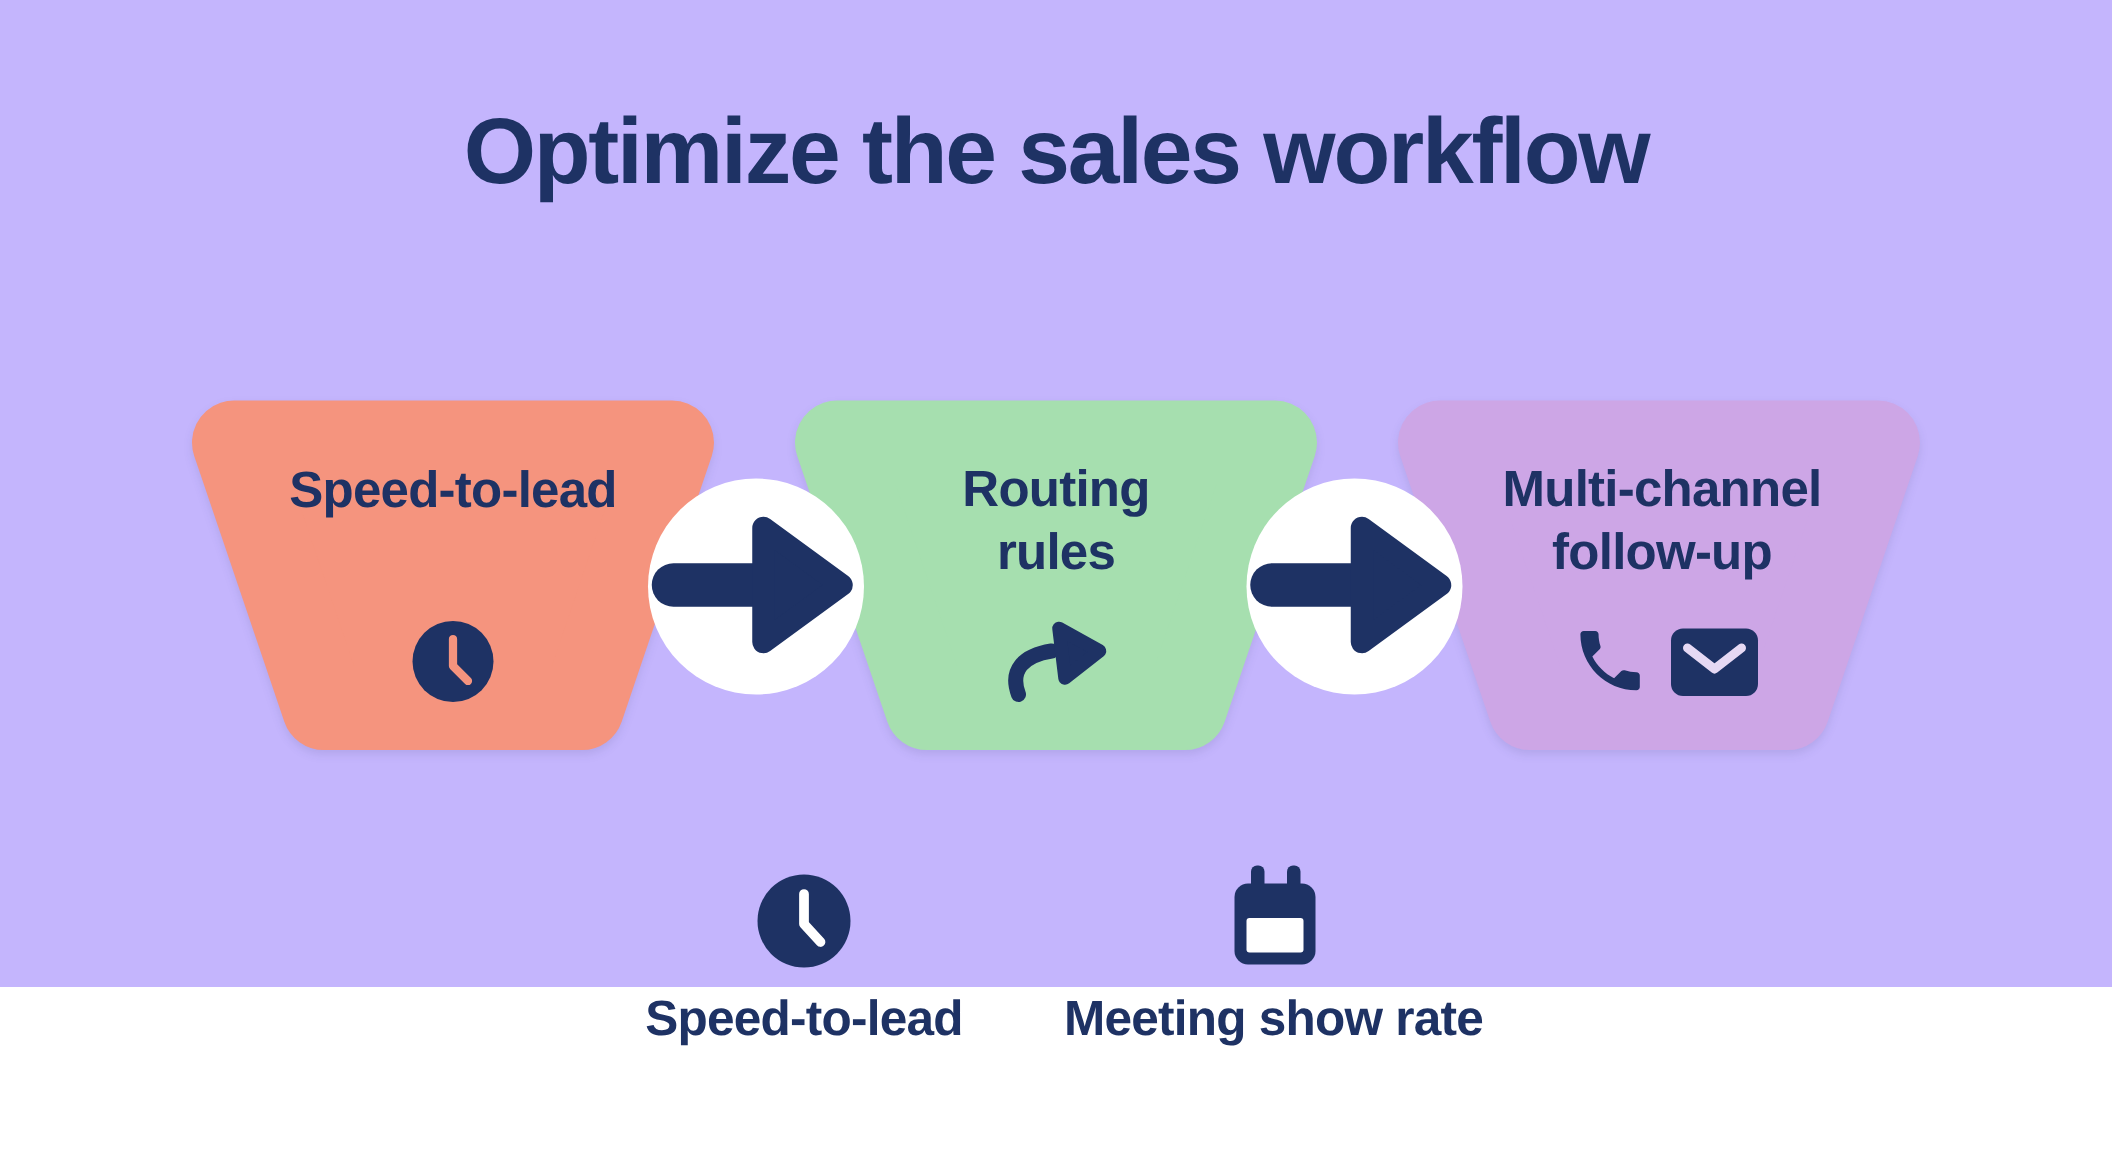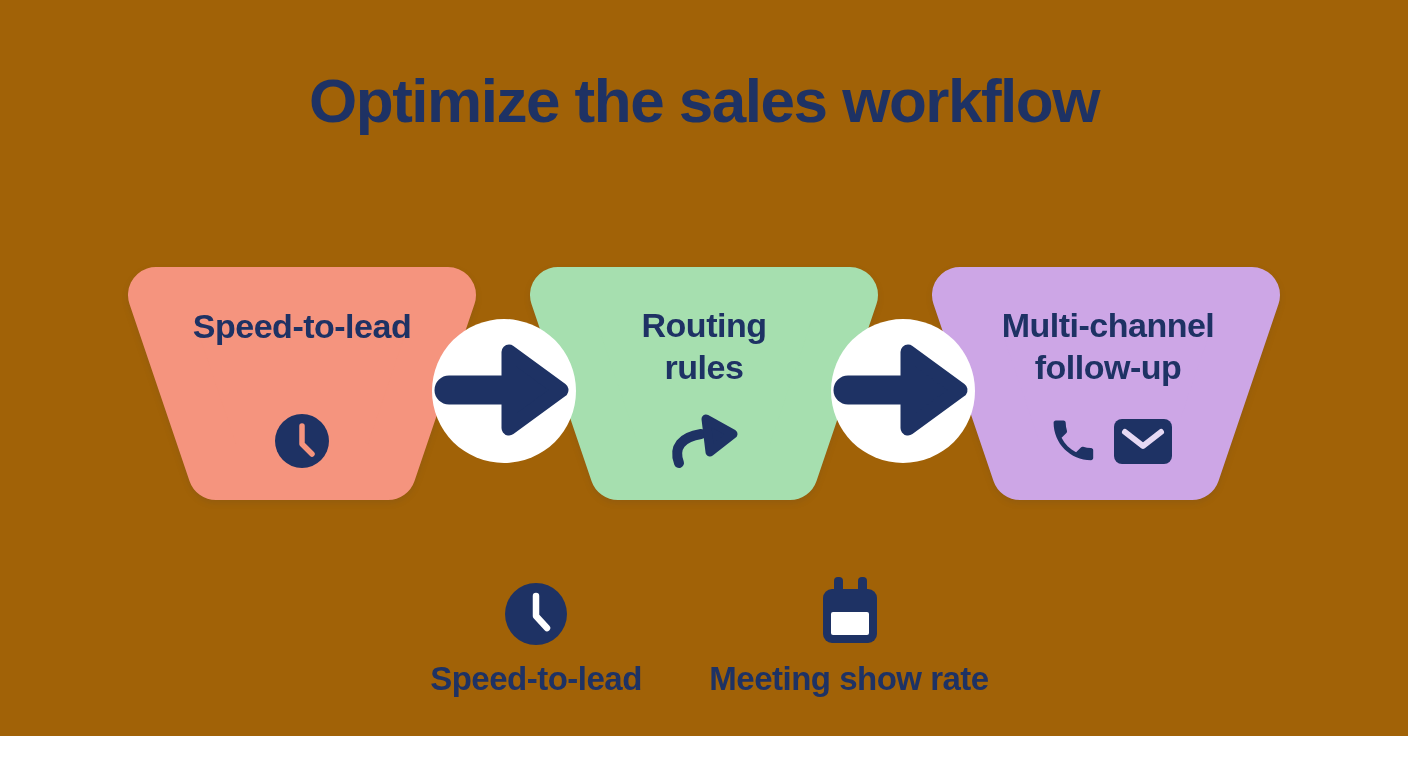--- a/index.html
+++ b/index.html
@@ -7,22 +7,22 @@
     padding: 0;
     background: #FFFFFF;
     width: 1408px;
     height: 768px;
     overflow: hidden;
     font-family: "Liberation Sans", sans-serif;
   }
   .canvas {
     position: relative;
     width: 1408px;
-    height: 736px;
-    background: #a16207;
+    height: 658px;
+    background: #c4b5fd;
   }
   svg { display: block; }
   svg text {
     font-family: "Liberation Sans", sans-serif;
     fill: #1E3264;
   }
   .title-text {
     font-size: 62px;
     font-weight: bold;
     letter-spacing: -1.5px;

